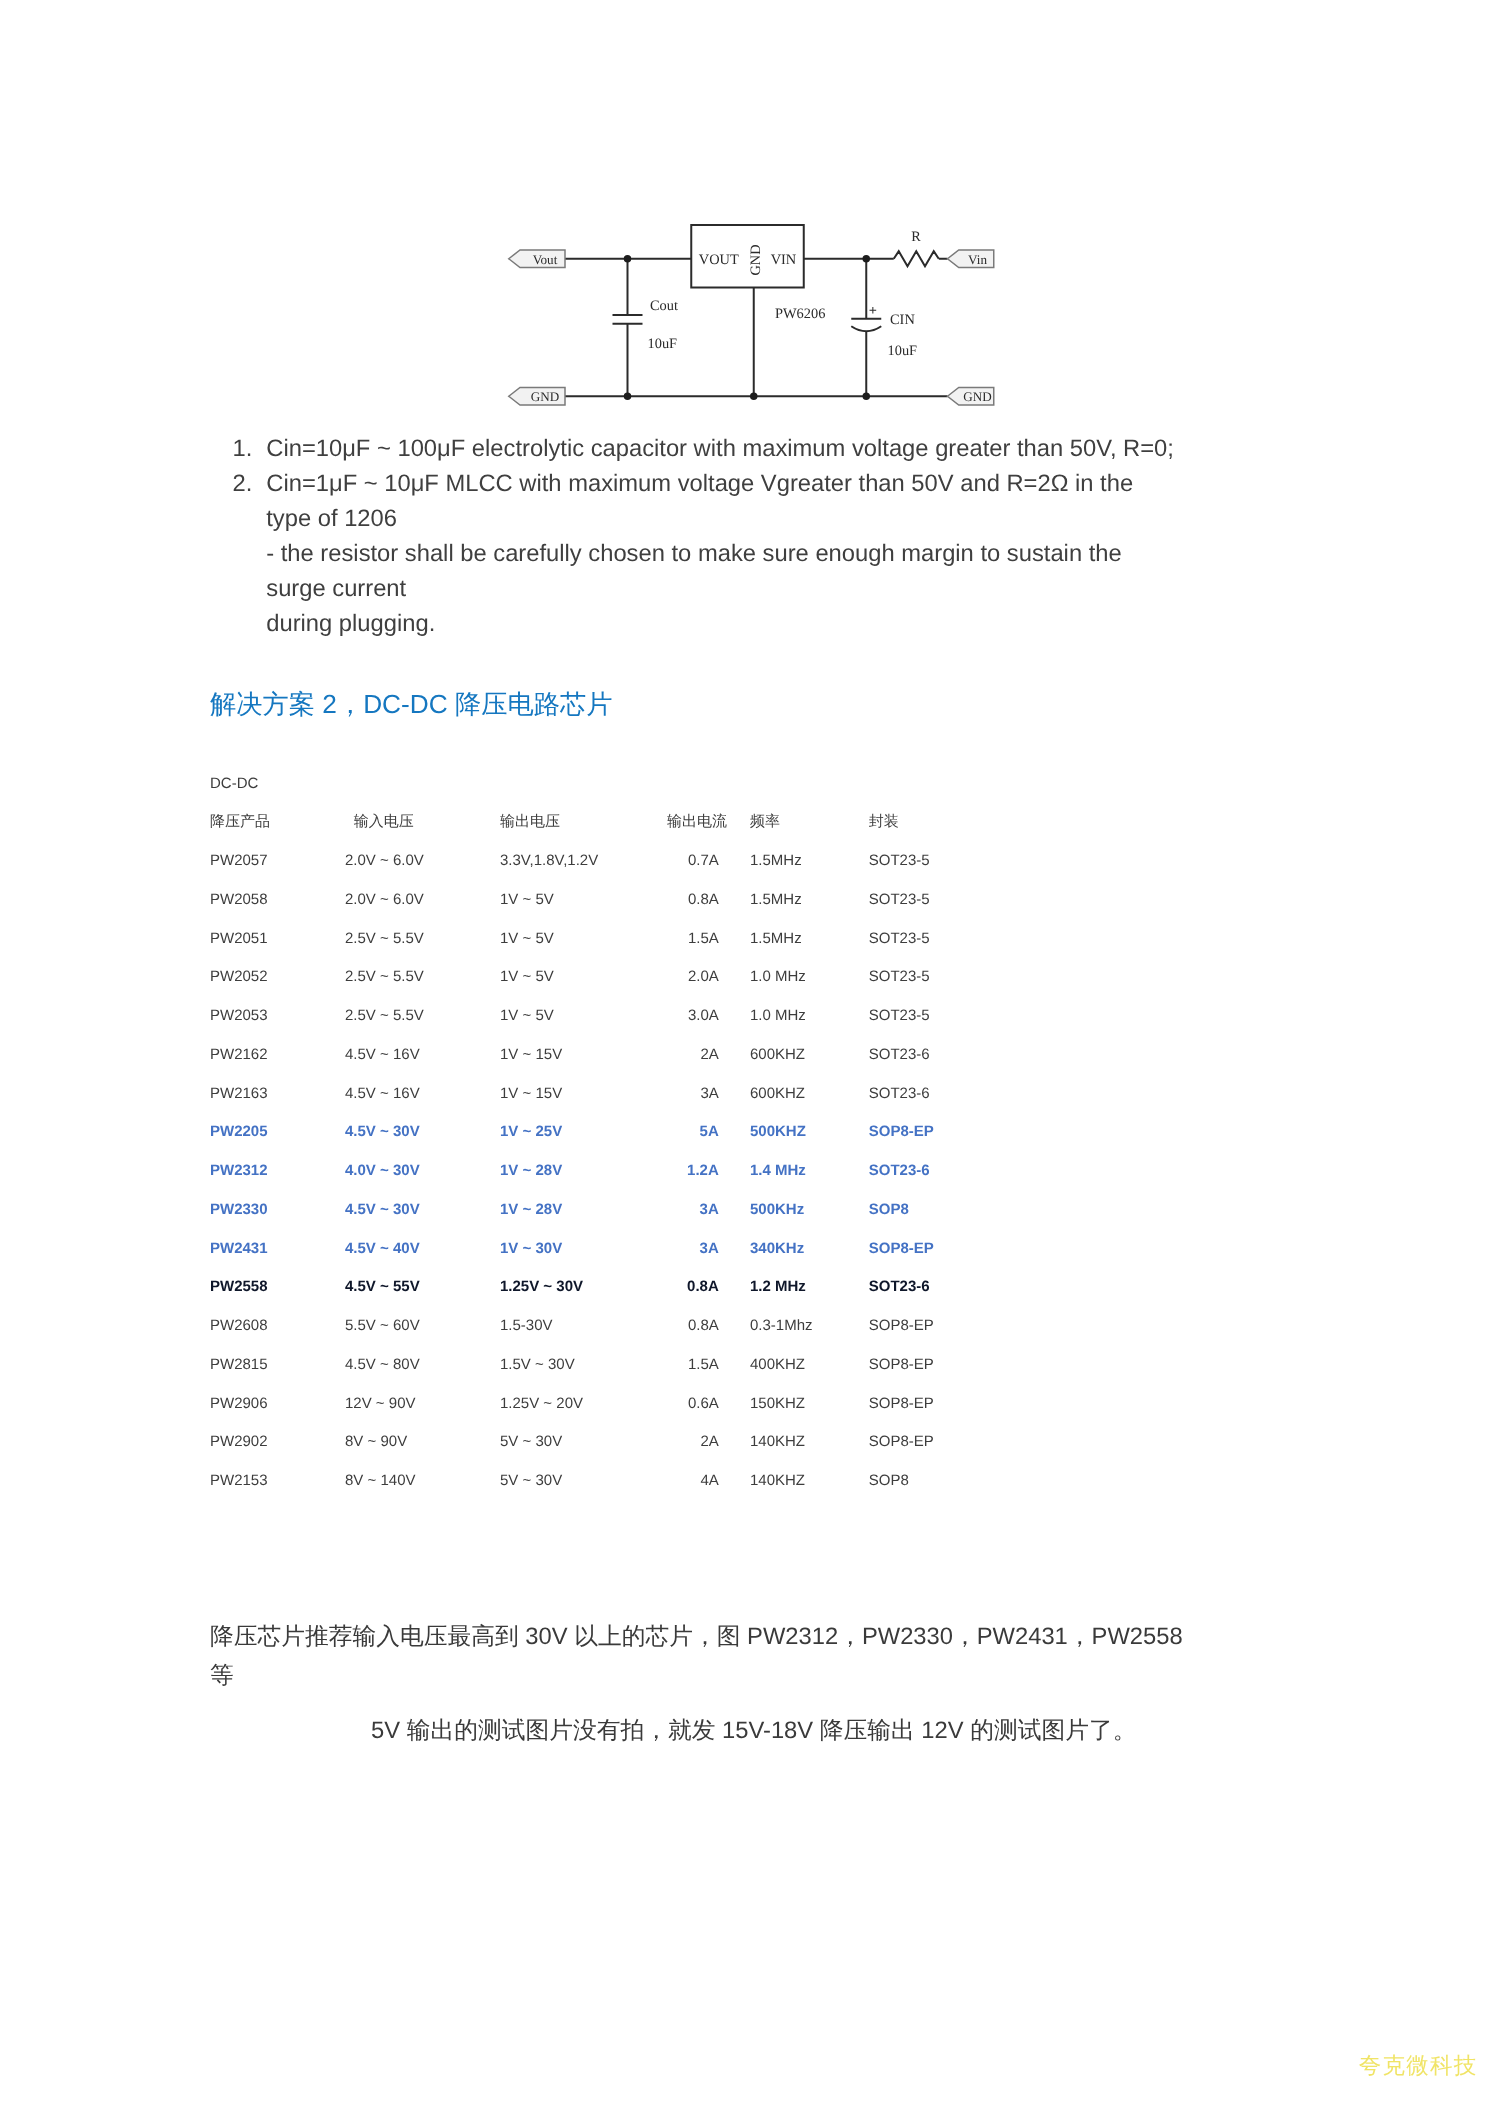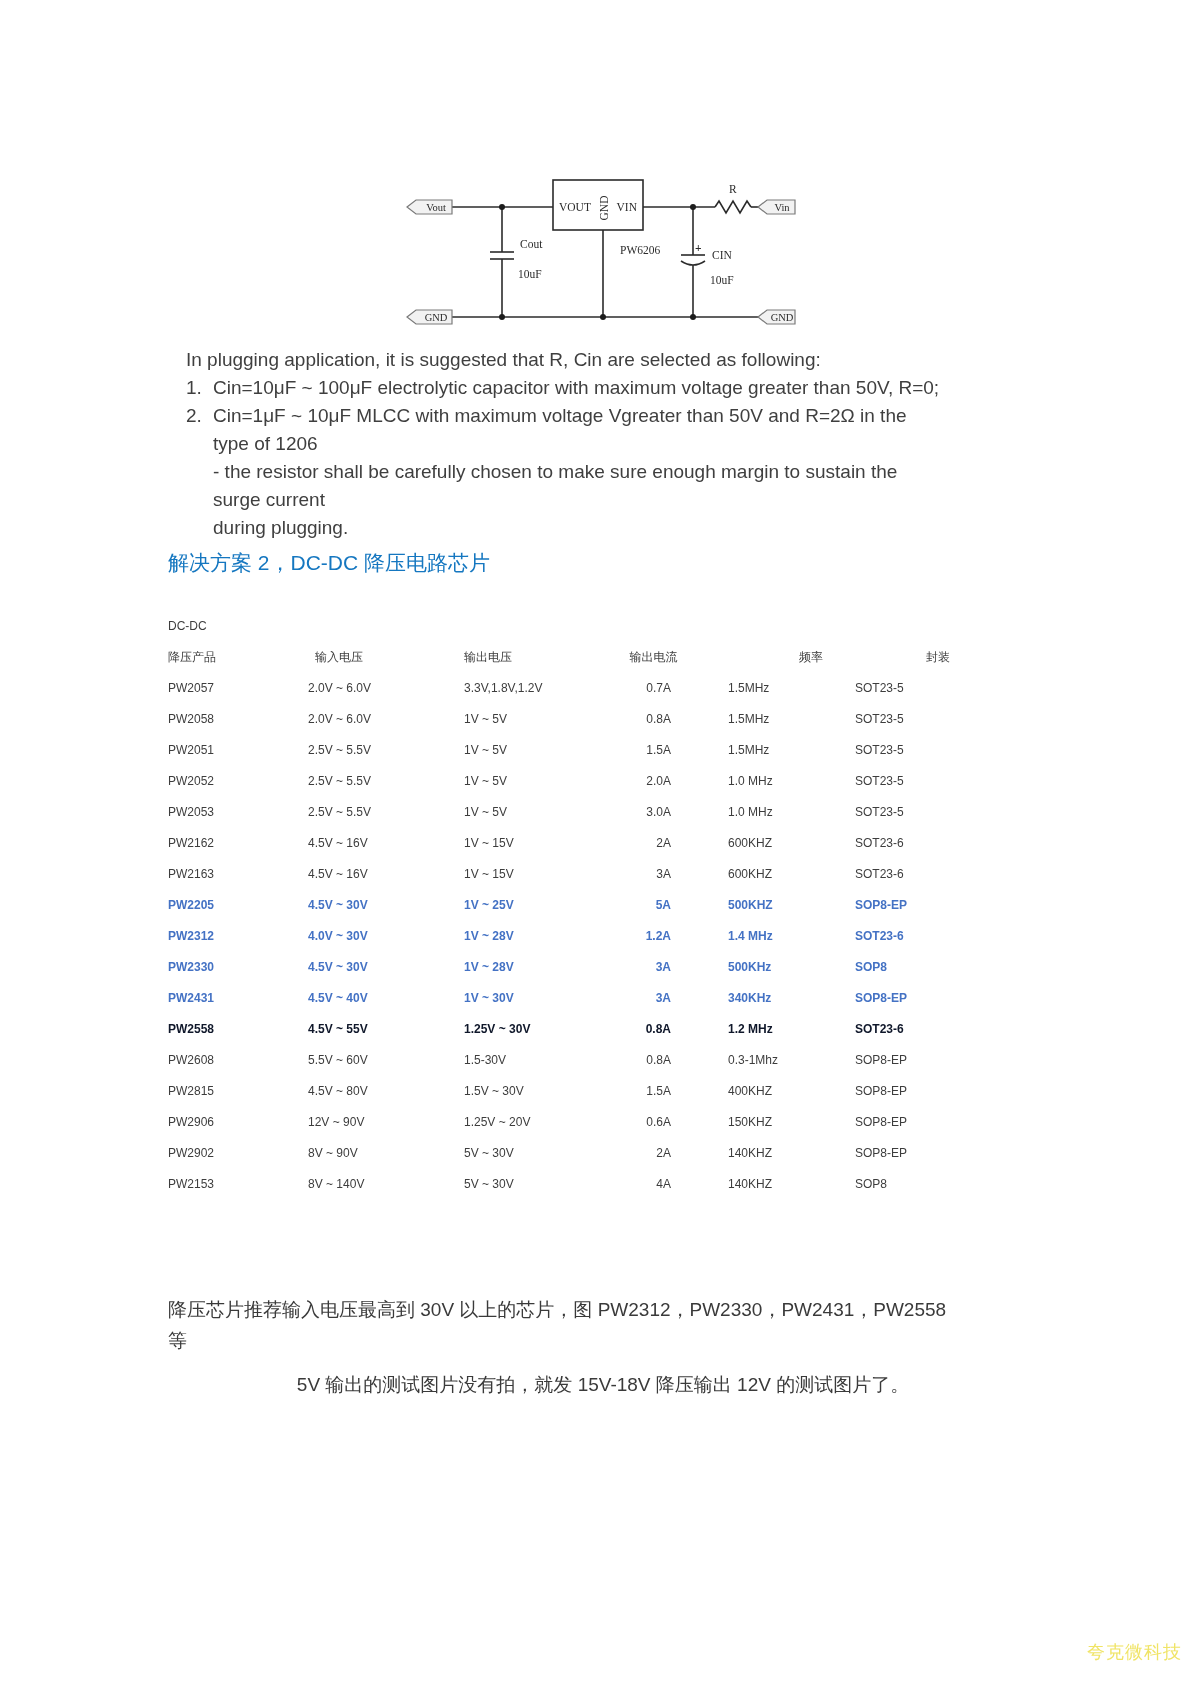--- a/index.html
+++ b/index.html
@@ -29,31 +29,31 @@
   
   .sec-heading{
     position:absolute;left:168px;top:549px;
     font-size:21px;font-weight:normal;
   }
   
   .dc-table{
     position:absolute;left:168px;top:611px;width:700px;
     font-size:12px;line-height:31px;color:#3d3d3d;
   }
-  .t-row{display:flex;gap:32px;}
+  .t-row{display:flex;}
   .c1{width:108px;flex:0 0 108px;}
   .c2{width:124px;flex:0 0 124px;}
   .c3{width:115px;flex:0 0 115px;}
   .c4{width:85px;flex:0 0 85px;text-align:right;padding-right:0;box-sizing:border-box;}
   .t-row .c4{padding-right:25px;}
   .c5{width:95px;flex:0 0 95px;}
   .c6{width:95px;flex:0 0 95px;}
   .t-head .c2{padding-left:7px;box-sizing:border-box;}
   .t-head .c4{text-align:center;padding-right:0;}
-  .t-head .c5,.t-head .c6{text-align:right;}
+  .t-head .c5,.t-head .c6{text-align:left;}
   .t-row.hl{font-weight:bold;}
   
   .para{
     position:absolute;left:168px;width:870px;
     font-size:19px;line-height:31px;color:#3a3a3a;
   }
   .para1{top:1294px;}
   .para2{top:1369px;text-align:center;}
   
   .watermark{
@@ -125,21 +125,20 @@
         <text x="148" y="118">10uF</text>
         <text x="325" y="92" font-weight="bold">+</text>
         <text x="342" y="99">CIN</text>
         <text x="340" y="124">10uF</text>
         <text x="359" y="33">R</text>
       </g>
     </svg>
   </div>
 
   <div class="notes">
-    <div>In plugging application, it is suggested that R, Cin are selected as following:</div>
     <div class="note-item">
       <span class="note-num">1.</span>
       <span>Cin=10μF ~ 100μF electrolytic capacitor with maximum voltage greater than 50V, R=0;</span>
     </div>
     <div class="note-item">
       <span class="note-num">2.</span>
       <span>Cin=1μF ~ 10μF MLCC with maximum voltage Vgreater than 50V and R=2Ω in the type of 1206</span>
     </div>
     <div class="note-cont">- the resistor shall be carefully chosen to make sure enough margin to sustain the surge current</div>
     <div class="note-cont">during plugging.</div>

